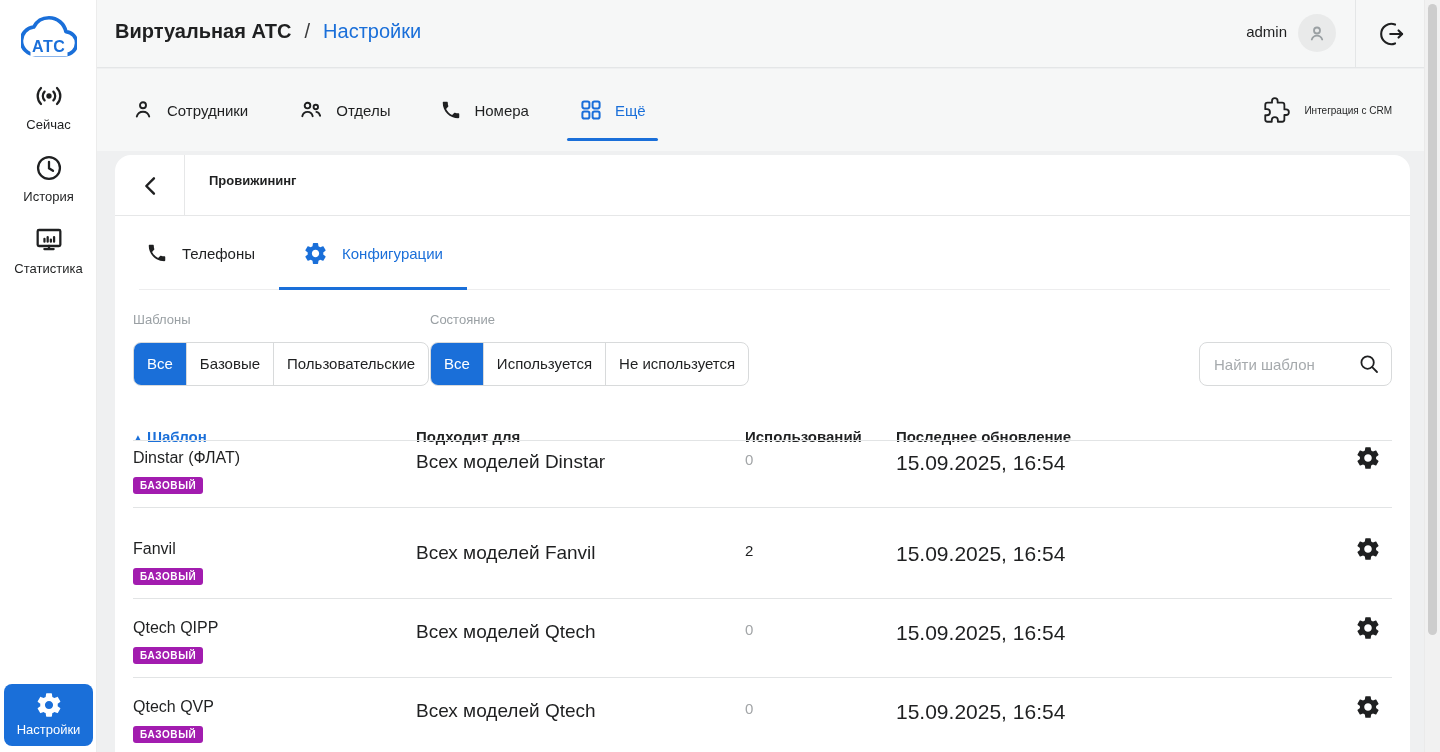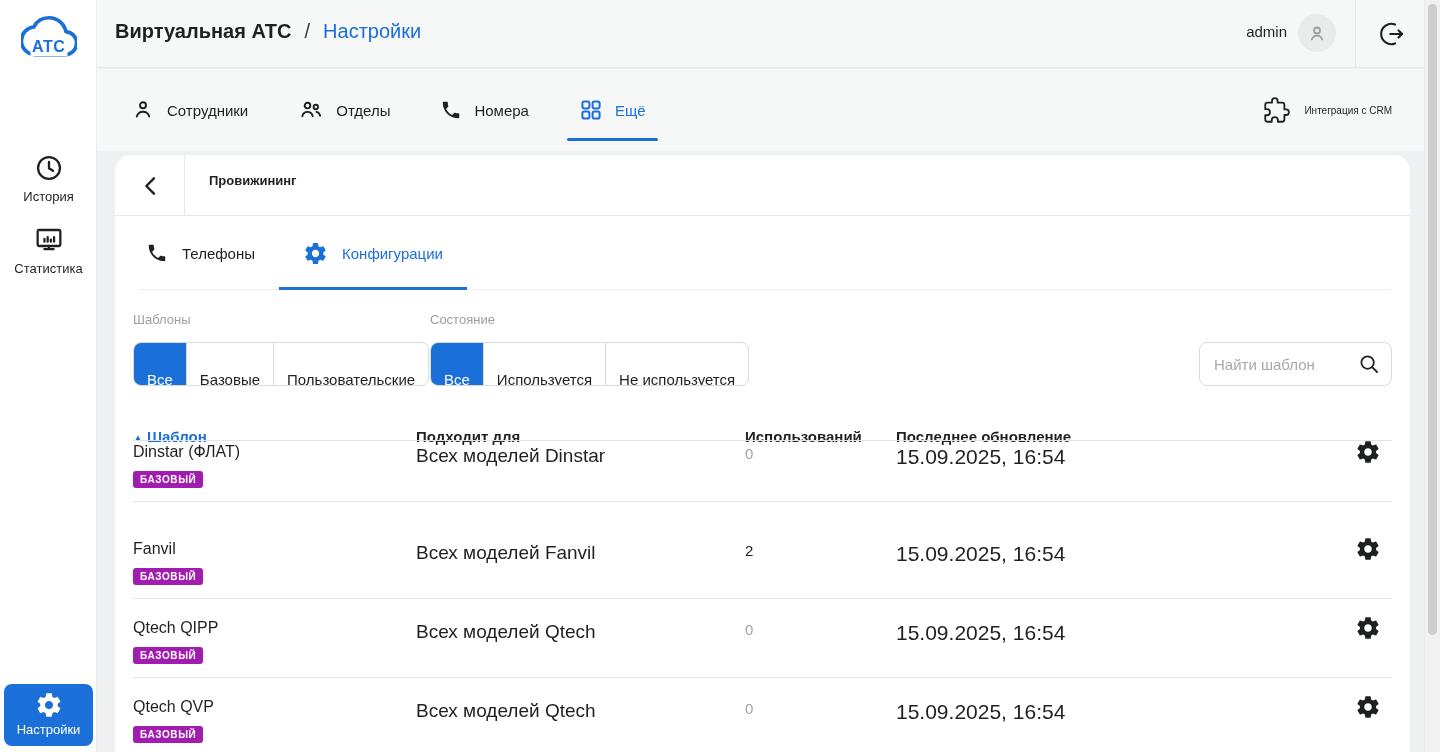--- a/index.html
+++ b/index.html
@@ -45,21 +45,21 @@
 
   .subtabs { position:absolute; left:0; top:61px; width:100%; height:74px; display:flex; align-items:center; padding-left:19px; gap:24px; }
   .subtabs::after { content:""; position:absolute; left:24px; right:20px; bottom:0; height:1px; background:#ededee; }
   .subtab { position:relative; height:74px; display:flex; align-items:center; gap:14px; padding:0 12px; font-size:15px; cursor:pointer; z-index:2; }
   .subtab.active { color:#1a6fd9; }
   .subtab.active::after { content:""; position:absolute; left:-12px; right:-12px; bottom:0; height:3px; background:#1a6fd9; }
 
   
   .filter-label { position:absolute; font-size:13px; color:#9aa0a4; }
   .segmented { position:absolute; top:187px; display:inline-flex; border:1px solid #d8dadb; border-radius:8px; background:#fff; overflow:hidden; height:44px; }
-  .seg { padding:16px 13px; line-height:42px; font-size:15px; color:#1f2021; border-left:1px solid #d8dadb; cursor:pointer; white-space:nowrap; }
+  .seg { padding:0 13px; line-height:42px; font-size:15px; color:#1f2021; border-left:1px solid #d8dadb; cursor:pointer; white-space:nowrap; }
   .seg:first-child { border-left:none; }
   .seg.sel { background:#1a6fd9; color:#fff; }
   .search-box { position:absolute; top:187px; right:18px; width:193px; height:44px; }
   .search-box input { width:100%; height:100%; border:1px solid #d8dadb; border-radius:8px; font-size:15px; padding:0 42px 0 14px; font-family:inherit; color:#1f2021; outline:none; }
   .search-box input::placeholder { color:#a6aaad; }
   .search-ic { position:absolute; right:11px; top:10px; cursor:pointer; }
 
   
   .thead { position:absolute; top:257px; left:0; width:100%; height:28px; font-size:15px; font-weight:700; }
   .th { position:absolute; top:0; white-space:nowrap;margin-top:16px; }
@@ -85,20 +85,27 @@
 <div class="sidebar">
   <div class="logo">
     <div class="logo-wrap">
       <svg width="56" height="46" viewBox="0 0 24 20">
         <path d="M19.35 8.54C18.67 5.09 15.64 2.5 12 2.5 9.11 2.5 6.6 4.14 5.35 6.54 2.34 6.86 0 9.41 0 12.5c0 3.31 2.69 6 6 6h13c2.76 0 5-2.24 5-5 0-2.64-2.05-4.78-4.65-4.96z" fill="none" stroke="#1a6fd9" stroke-width="1.6" stroke-linejoin="round"></path>
       </svg>
       <span class="logo-txt">АТС</span>
     </div>
   </div>
 
+  <div class="nav-item" style="top:80px;">
+    <svg width="32" height="32" viewBox="0 0 24 24" fill="none" stroke="#1f2021" stroke-width="1.7" stroke-linecap="round">
+      <circle cx="12" cy="12" r="2" fill="#1f2021" stroke="none"></circle>
+      <path d="M8.7 8.7a4.7 4.7 0 0 0 0 6.6M15.3 8.7a4.7 4.7 0 0 1 0 6.6M6 6a8.5 8.5 0 0 0 0 12M18 6a8.5 8.5 0 0 1 0 12"></path>
+    </svg>
+    <div class="nav-label">Сейчас</div>
+  </div>
 
   <div class="nav-item" style="top:152px;">
     <svg width="32" height="32" viewBox="0 0 24 24" fill="none" stroke="#1f2021" stroke-width="1.7" stroke-linecap="round">
       <circle cx="12" cy="12" r="8.2"></circle>
       <path d="M12 7.4v4.8l3 1.9"></path>
     </svg>
     <div class="nav-label">История</div>
   </div>
 
   <div class="nav-item" style="top:224px;">
@@ -232,21 +239,21 @@
   </div>
 
   <div class="thead">
     <div class="th th-sort" style="left:18px;"><span class="sort-ic">▲</span><span>Шаблон</span></div>
     <div class="th" style="left:301px;">Подходит для</div>
     <div class="th" style="left:630px;">Использований</div>
     <div class="th" style="left:781px;">Последнее обновление</div>
   </div>
   <div class="hline" style="top:285px;"></div>
 
-  <div class="row" style="top:268px;">
+  <div class="row" style="top:274px;">
     <div class="cell-name">Dinstar (ФЛАТ)</div>
     <div class="badge">БАЗОВЫЙ</div>
     <div class="cell-fits">Всех моделей Dinstar</div>
     <div class="cell-usage muted">0</div>
     <div class="cell-upd">15.09.2025, 16:54</div>
     <div class="row-gear">
       <svg width="26" height="26" viewBox="0 0 24 24" fill="#1f2021">
           <path d="M19.43 12.98c.04-.32.07-.64.07-.98s-.03-.66-.07-.98l2.11-1.65c.19-.15.24-.42.12-.64l-2-3.46c-.12-.22-.39-.3-.61-.22l-2.49 1c-.52-.4-1.08-.73-1.69-.98l-.38-2.65C14.46 2.18 14.25 2 14 2h-4c-.25 0-.46.18-.49.42l-.38 2.65c-.61.25-1.17.59-1.69.98l-2.49-1c-.23-.09-.49 0-.61.22l-2 3.46c-.13.22-.07.49.12.64l2.11 1.65c-.04.32-.07.65-.07.98s.03.66.07.98l-2.11 1.65c-.19.15-.24.42-.12.64l2 3.46c.12.22.39.3.61.22l2.49-1c.52.4 1.08.73 1.69.98l.38 2.65c.03.24.24.42.49.42h4c.25 0 .46-.18.49-.42l.38-2.65c.61-.25 1.17-.59 1.69-.98l2.49 1c.23.09.49 0 .61-.22l2-3.46c.12-.22.07-.49-.12-.64l-2.11-1.65zM12 15.5c-1.93 0-3.5-1.57-3.5-3.5s1.57-3.5 3.5-3.5 3.5 1.57 3.5 3.5-1.57 3.5-3.5 3.5z"></path>
         </svg>
     </div>

